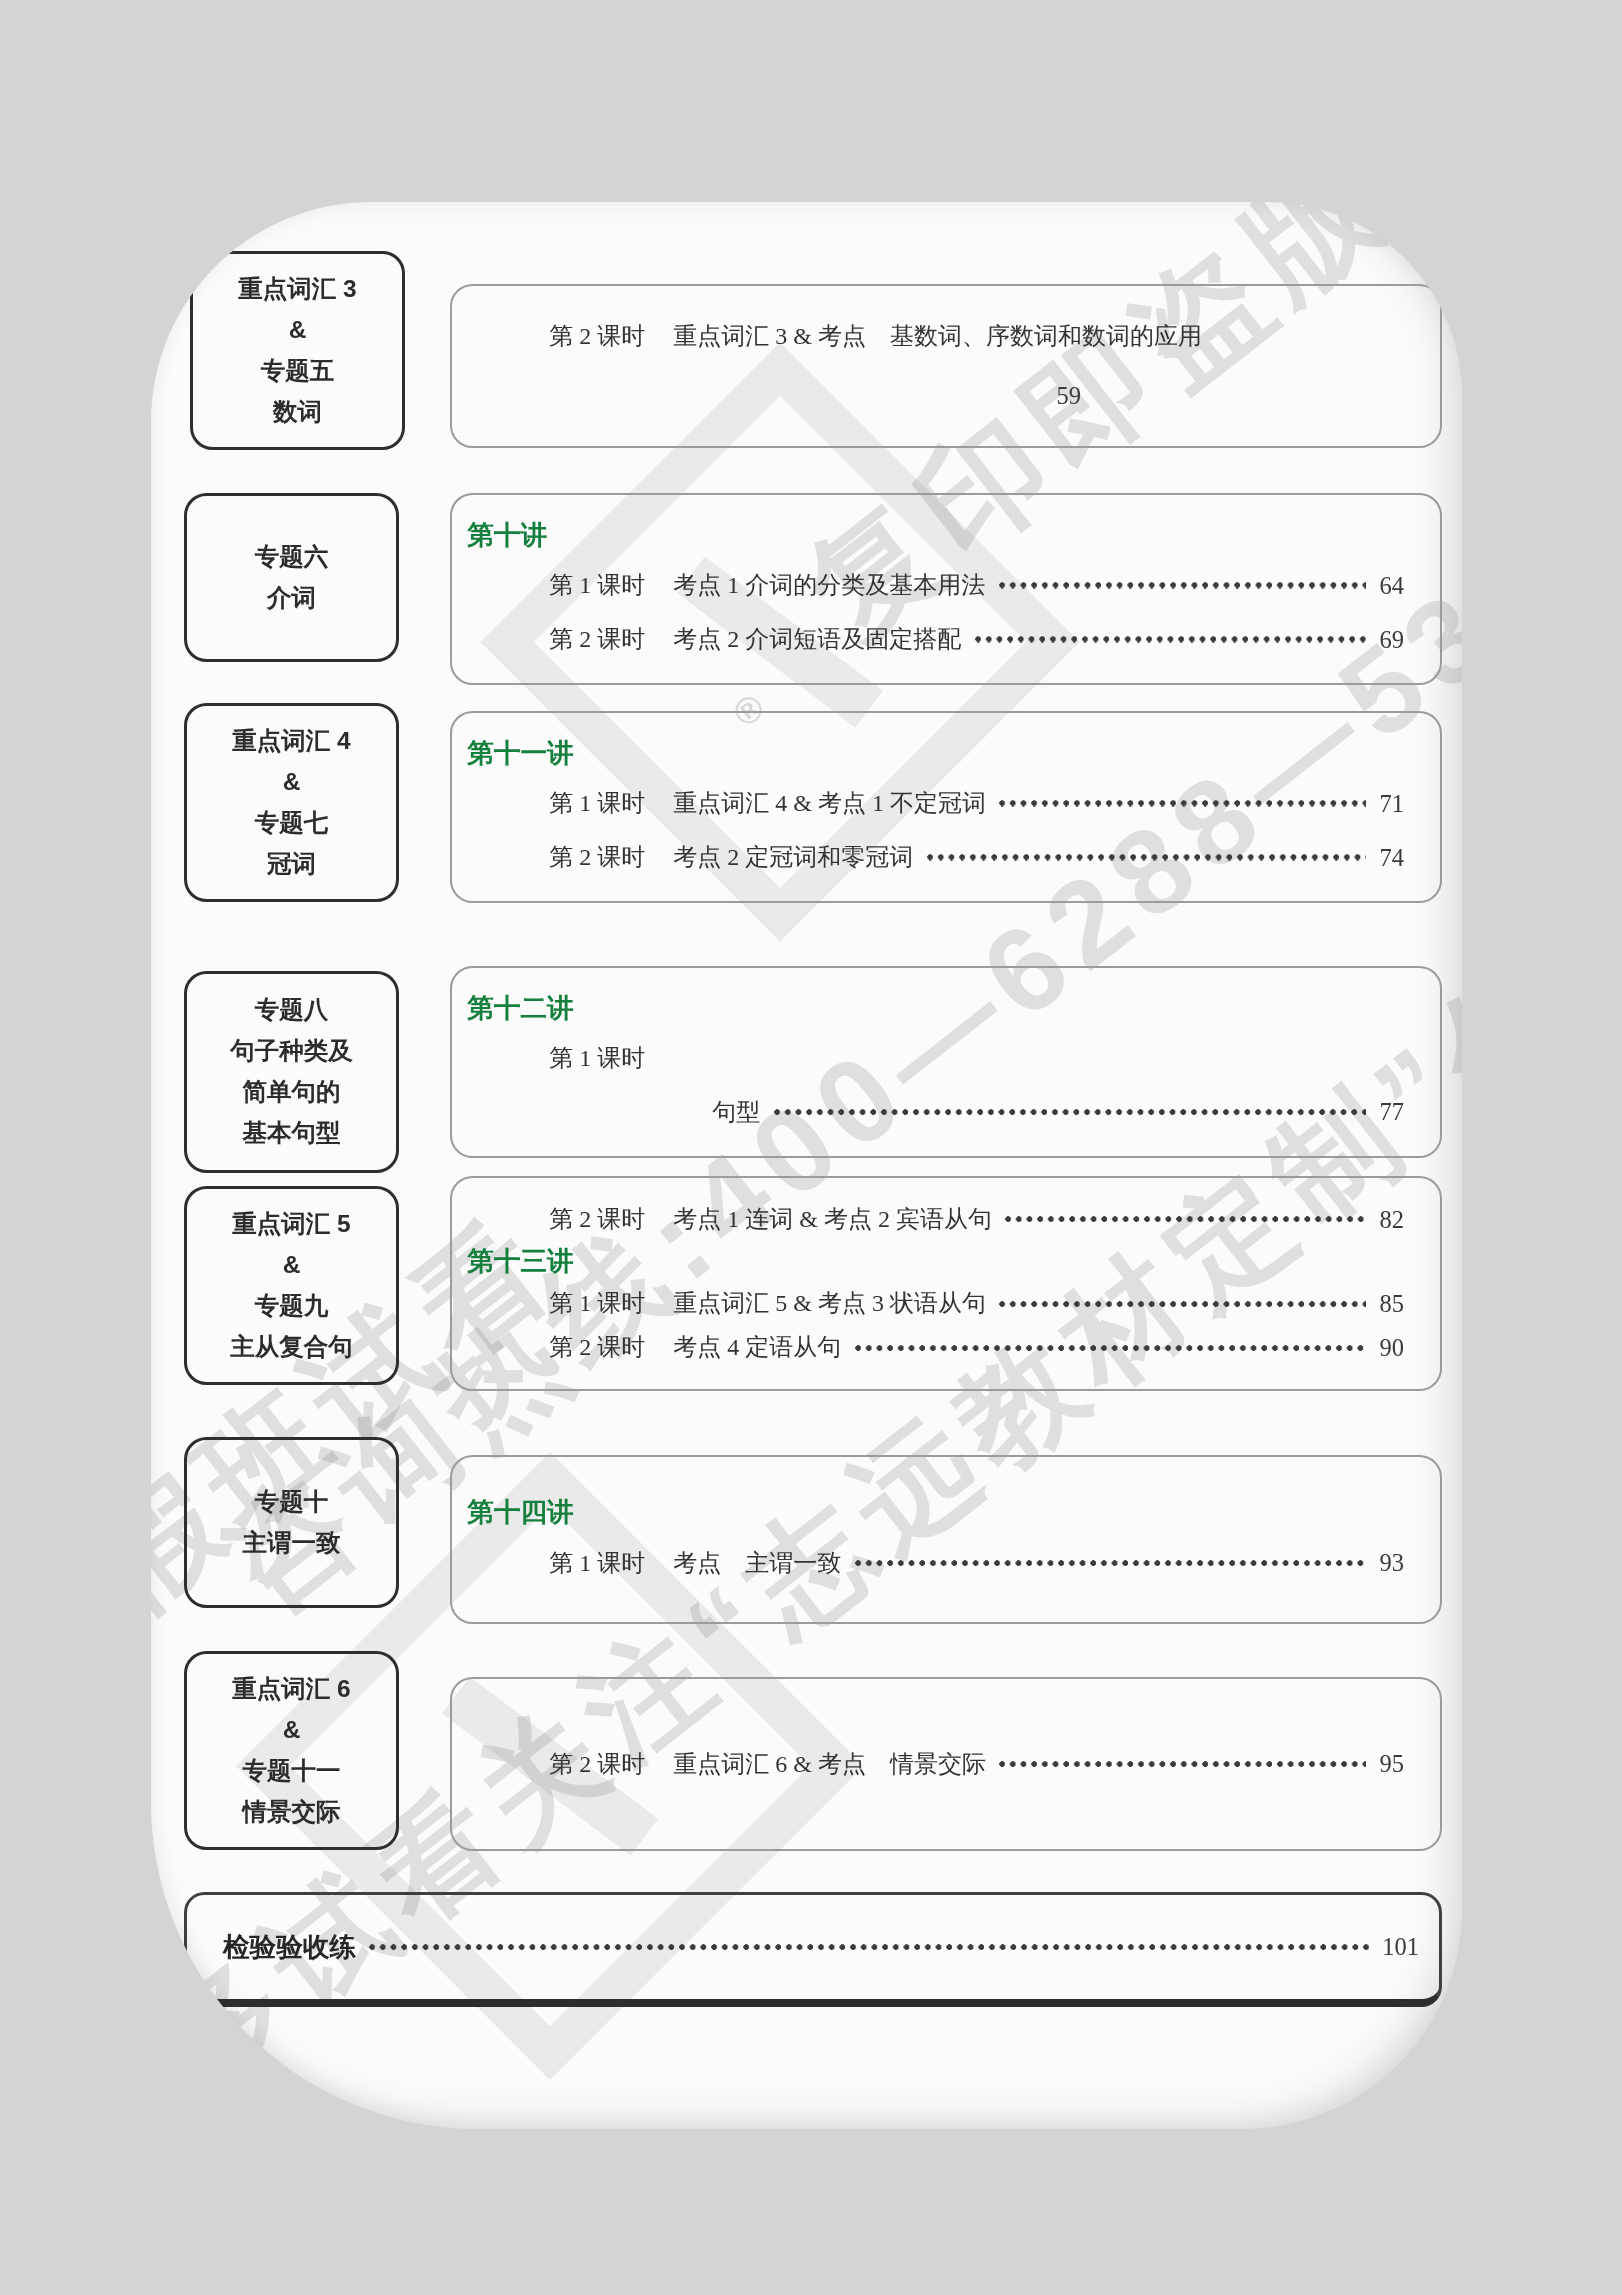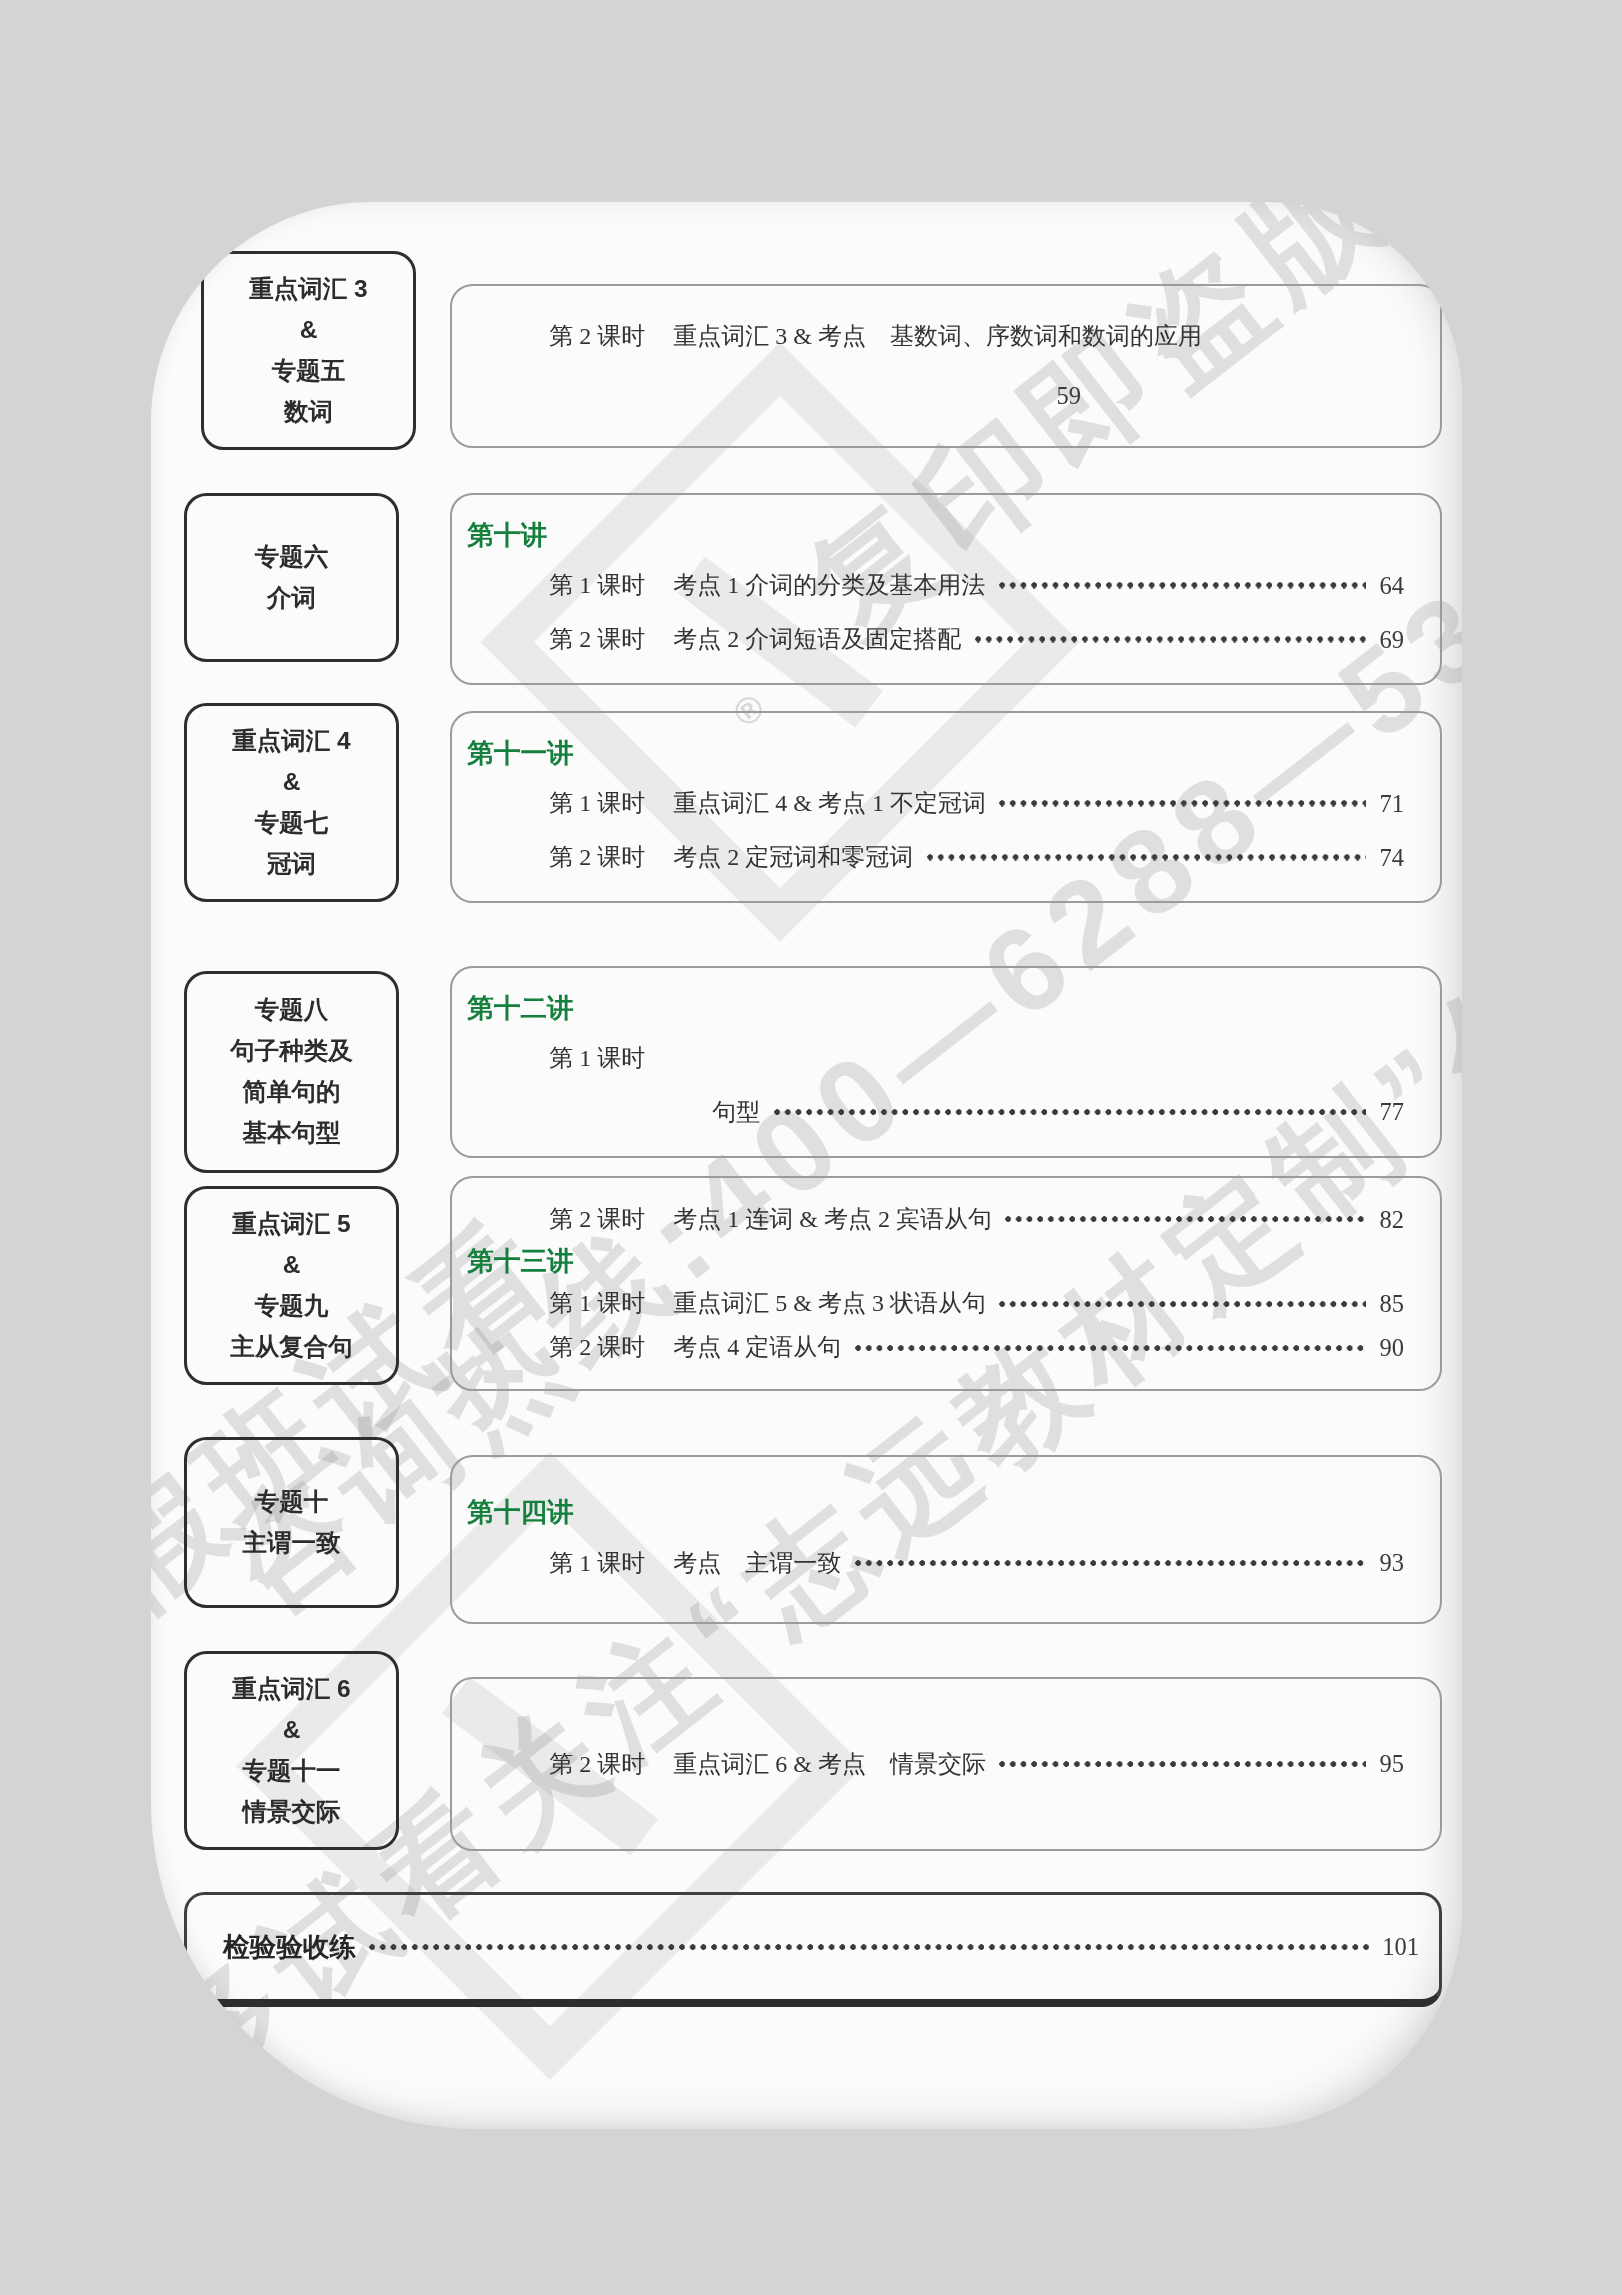--- a/index.html
+++ b/index.html
@@ -93,21 +93,21 @@
 <div class="paper">
 
   <div class="wm-logo" style="left:629px;top:440px;width:348px;height:348px"></div>
   <div class="wm-logo" style="left:399px;top:1564px;width:368px;height:368px"></div>
   <div class="wm-reg" style="left:598px;top:509px">®</div>
   <div class="wm-text" style="left:948px;top:197px;font-size:125px">复印即盗版</div>
   <div class="wm-text" style="left:744px;top:872px;font-size:120px">咨询热线:400—6288—531</div>
   <div class="wm-text" style="left:769px;top:1281px;font-size:120px">更多试看关注“志远教材定制”公众号</div>
   <div class="wm-text" style="left:120px;top:1255px;font-size:123px">寒假班试看</div>
 
-  <div class="sbox" style="left:50px;top:49px;height:199px">
+  <div class="sbox" style="left:39px;top:49px;height:199px">
     <div class="sline">重点词汇 3</div>
     <div class="sline">&amp;</div>
     <div class="sline">专题五</div>
     <div class="sline">数词</div>
   </div>
   <div class="cbox" style="left:299px;top:82px;height:164px">
     <div class="trow">
       <span class="lbl">第 2 课时</span>
       <span class="ttl">重点词汇 3 &amp; 考点　基数词、序数词和数词的应用</span>
     </div>

